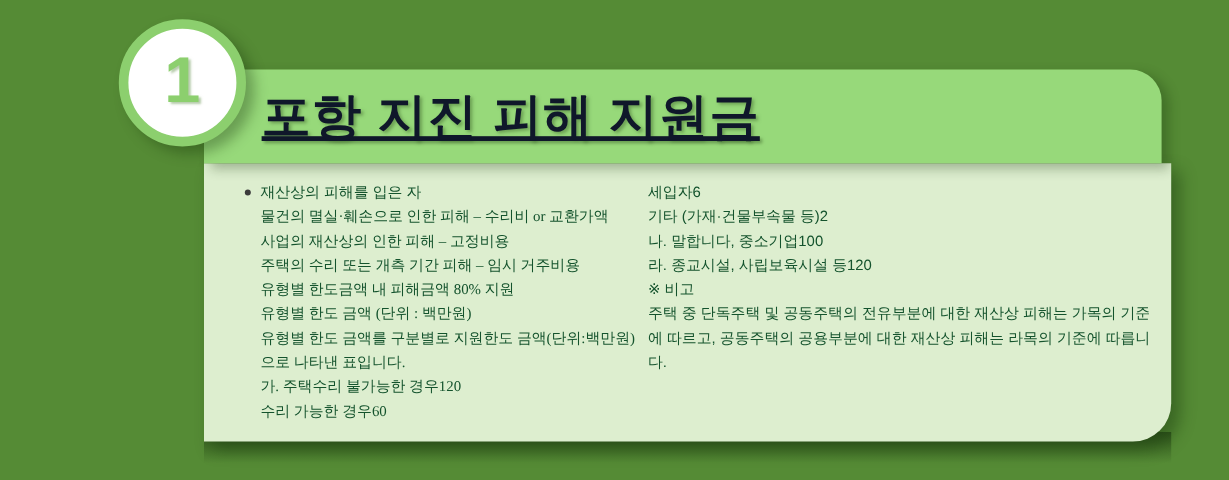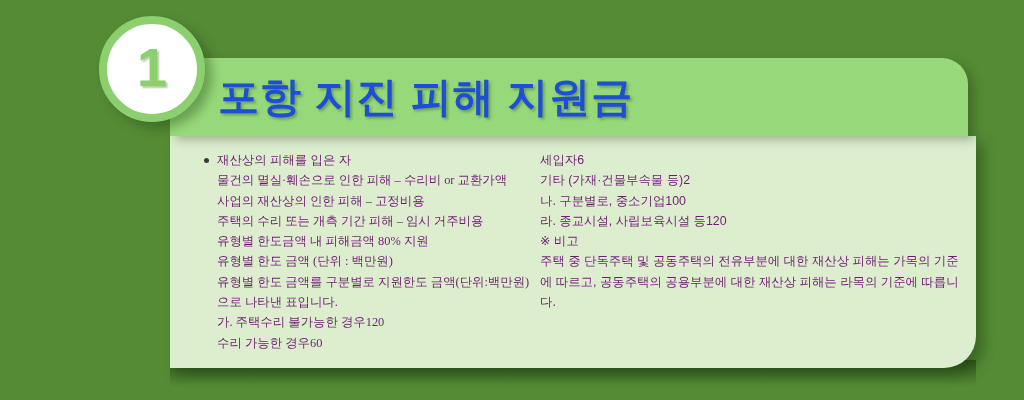--- a/index.html
+++ b/index.html
@@ -35,25 +35,26 @@
     z-index: 2;
   }
 
   .header-title {
     position: absolute;
     left: 48px;
     top: 50%;
     transform: translateY(-50%);
     font-size: 41px;
     font-weight: bold;
-    color: #1d4ed8;
+    color: #0f172a;
     letter-spacing: 1px;
     white-space: nowrap;
     text-shadow: 2px 2px 3px rgba(70, 110, 50, 0.55);
     line-height: 1;
+    text-decoration: underline;
   }
 
   
   .badge-number {
     position: absolute;
     left: 99px;
     top: 16px;
     width: 106px;
     height: 106px;
     border-radius: 50%;
@@ -112,21 +113,21 @@
   }
 
   .col-right {
     width: 436px;
     padding-left: 0px;
     padding-right: 8px;
   }
 
   .txt-line {
     font-size: 12.4px;
-    color: #701a75;
+    color: #14532d;
     line-height: 20.3px;
     white-space: nowrap;
   }
 
   .txt-line.wrap {
     white-space: normal;
   }
 
   .txt-line.bullet {
     position: relative;
@@ -185,21 +186,21 @@
           <div class="txt-line indent">주택의 수리 또는 개측 기간 피해 – 임시 거주비용</div>
           <div class="txt-line indent">유형별 한도금액 내 피해금액 80% 지원</div>
           <div class="txt-line indent">유형별 한도 금액 (단위 : 백만원)</div>
           <div class="txt-line indent wrap">유형별 한도 금액를 구분별로 지원한도 금액(단위:백만원)으로 나타낸 표입니다.</div>
           <div class="txt-line indent">가. 주택수리 불가능한 경우120</div>
           <div class="txt-line indent">수리 가능한 경우60</div>
         </div>
       <div class="col col-right" id="col-right">
           <div class="txt-line ">세입자6</div>
           <div class="txt-line ">기타 (가재·건물부속물 등)2</div>
-          <div class="txt-line ">나. 구분별로, 중소기업100</div>
+          <div class="txt-line ">나. 말합니다, 중소기업100</div>
           <div class="txt-line ">라. 종교시설, 사립보육시설 등120</div>
           <div class="txt-line ">※ 비고</div>
           <div class="txt-line wrap">주택 중 단독주택 및 공동주택의 전유부분에 대한 재산상 피해는 가목의 기준에 따르고, 공동주택의 공용부분에 대한 재산상 피해는 라목의 기준에 따릅니다.</div>
         </div>
     </div>
   </div>
 
 </div>
 
 </body></html>

